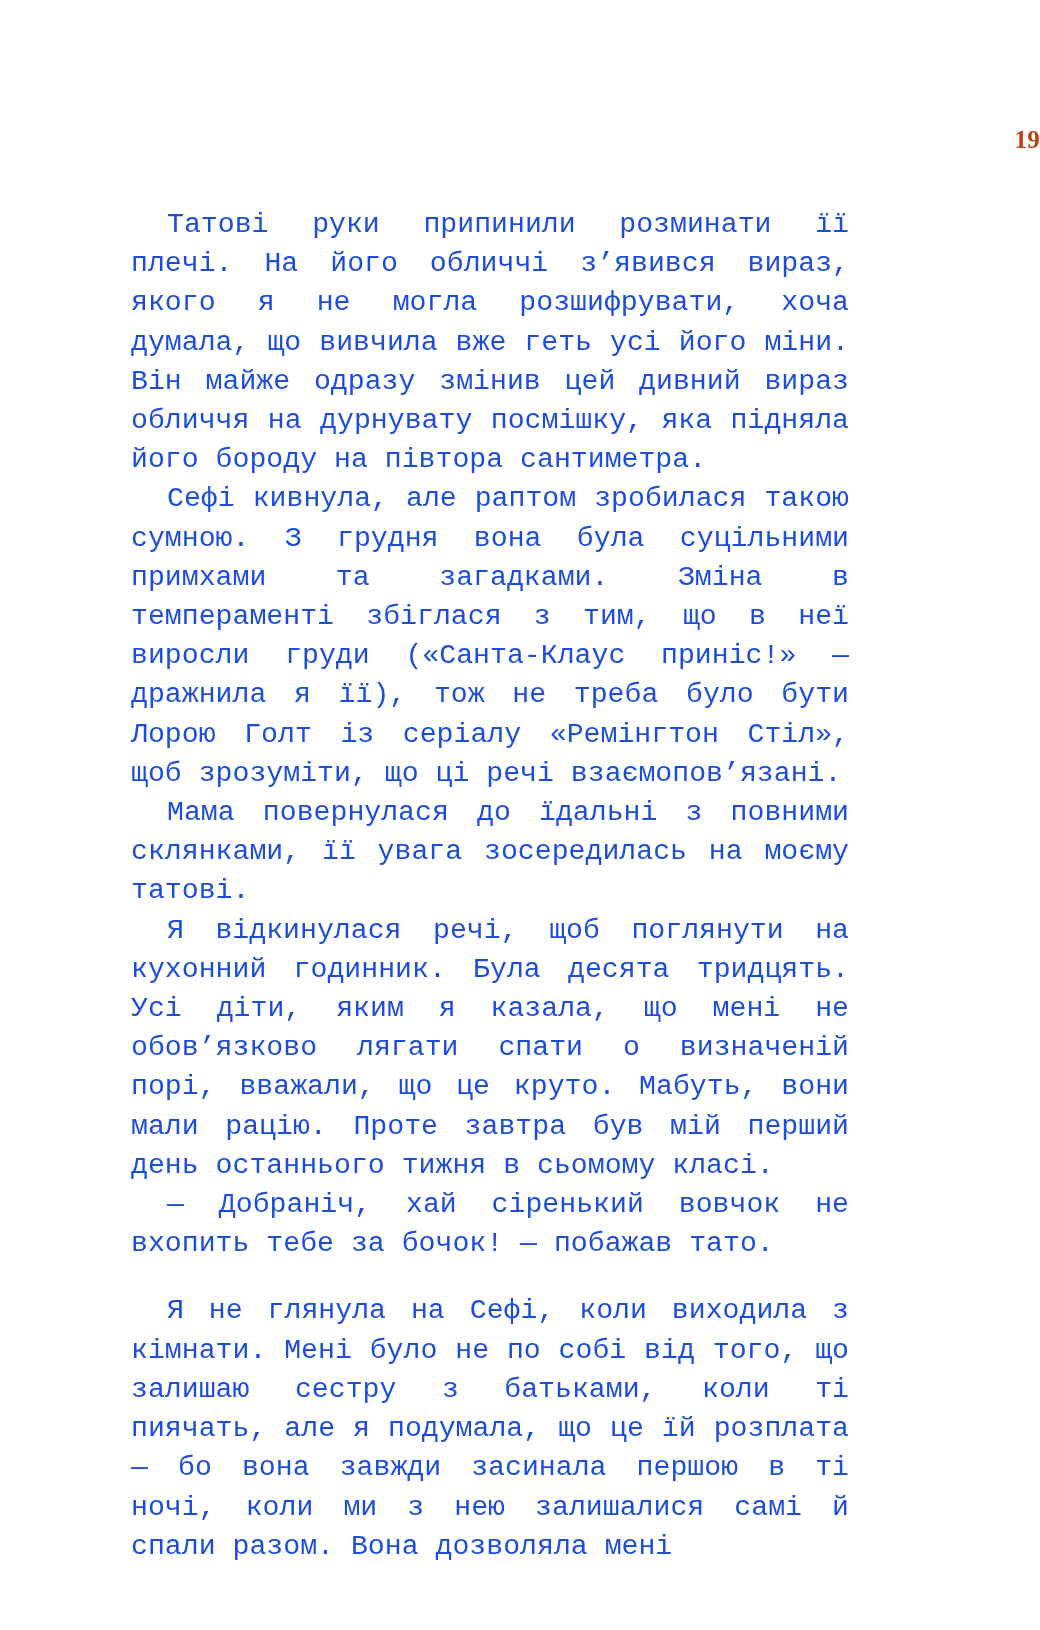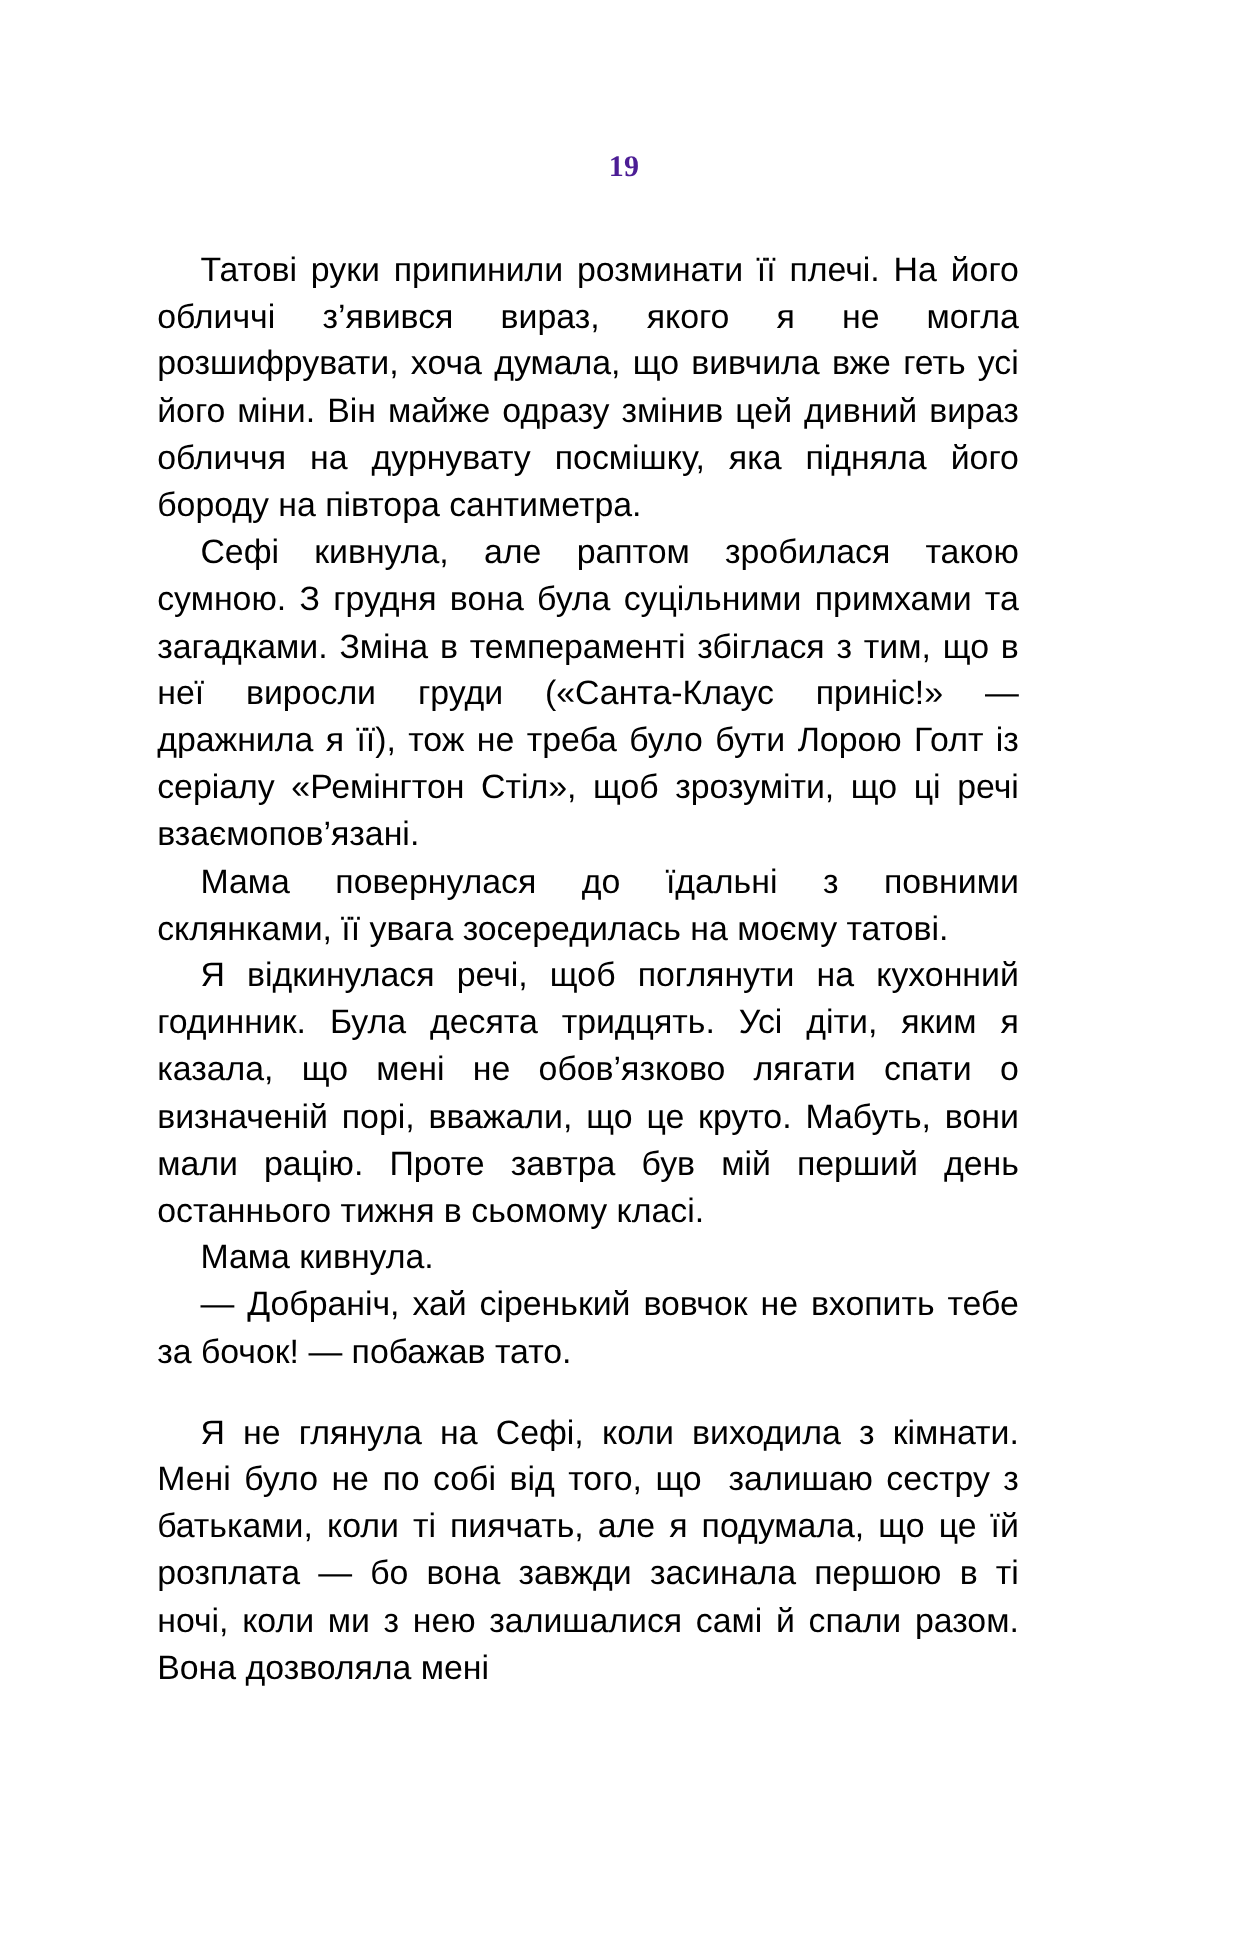--- a/index.html
+++ b/index.html
@@ -15,36 +15,36 @@
     margin: 0 auto;
     background: #ffffff;
     overflow: hidden;
     box-sizing: border-box;
   }
   .folio {
     position: absolute;
     top: 126px;
     left: 0;
     width: 1040px;
-    text-align: center;
+    text-align: right;
     font-family: "Liberation Serif", "DejaVu Serif", serif;
     font-size: 25px;
     font-weight: 700;
-    color: #4c1d95;
+    color: #c2410c;
     letter-spacing: 0.3px;
   }
   .textblock {
     position: absolute;
     top: 205px;
     left: 131px;
     width: 718px;
-    font-family: Liberation Sans, sans-serif;
+    font-family: Liberation Mono, monospace;
     font-size: 28.2px;
     line-height: 39.2px;
-    color: #000000;
+    color: #1d4ed8;
     text-align: justify;
     text-justify: inter-word;
     -webkit-font-smoothing: antialiased;
     hyphens: none;
   }
   .textblock p {
     margin: 0;
     text-indent: 36px;
     text-align: justify;
     white-space: pre-wrap;
@@ -59,18 +59,17 @@
 
 <div class="page">
 
   <div class="folio">19</div>
 
   <div class="textblock">
     <p>Татові руки припинили розминати її плечі. На його обличчі з’явився вираз, якого я не могла розшифрувати, хоча думала, що вивчила вже геть усі його міни. Він майже одразу змінив цей дивний вираз обличчя на дурнувату посмішку, яка підняла його бороду на півтора сантиметра.</p>
     <p>Сефі кивнула, але раптом зробилася такою сумною. З грудня вона була суцільними примхами та загадками. Зміна в темпераменті збіглася з тим, що в неї виросли груди («Санта-Клаус приніс!» — дражнила я її), тож не треба було бути Лорою Голт із серіалу «Ремінгтон Стіл», щоб зрозуміти, що ці речі взаємопов’язані.</p>
     <p>Мама повернулася до їдальні з повними склянками, її увага зосередилась на моєму татові.</p>
     <p>Я відкинулася речі, щоб поглянути на кухонний годинник. Була десята тридцять. Усі діти, яким я казала, що мені не обов’язково лягати спати о визначеній порі, вважали, що це круто. Мабуть, вони мали рацію. Проте завтра був мій перший день останнього тижня в сьомому класі.</p>
-    <p>Мама кивнула.</p>
     <p>— Добраніч, хай сіренький вовчок не вхопить тебе за бочок! — побажав тато.</p>
     <p class="last">Я не глянула на Сефі, коли виходила з кімнати. Мені було не по собі від того, що  залишаю сестру з батьками, коли ті пиячать, але я подумала, що це їй розплата — бо вона завжди засинала першою в ті ночі, коли ми з нею залишалися самі й спали разом. Вона дозволяла мені</p>
   </div>
 
 </div>
 
 </body></html>

